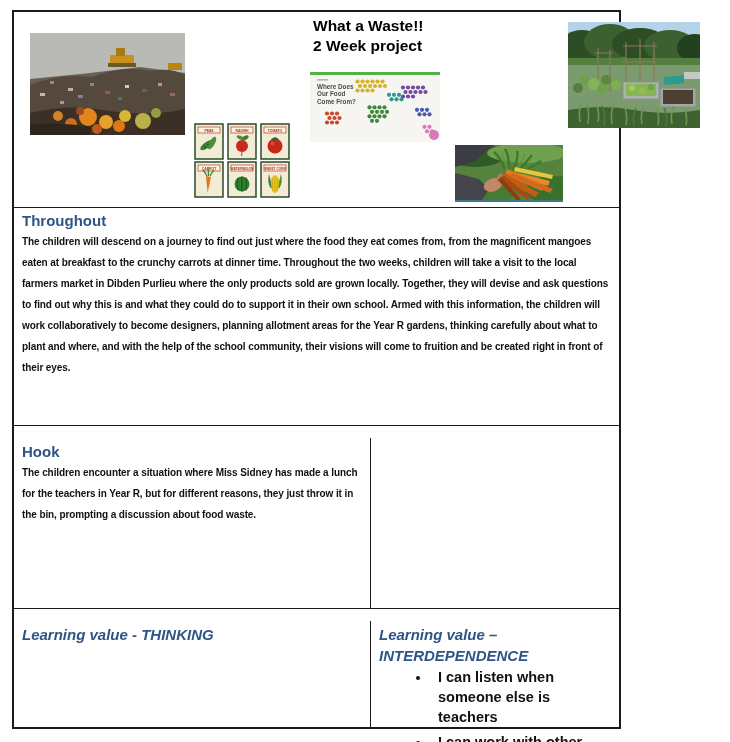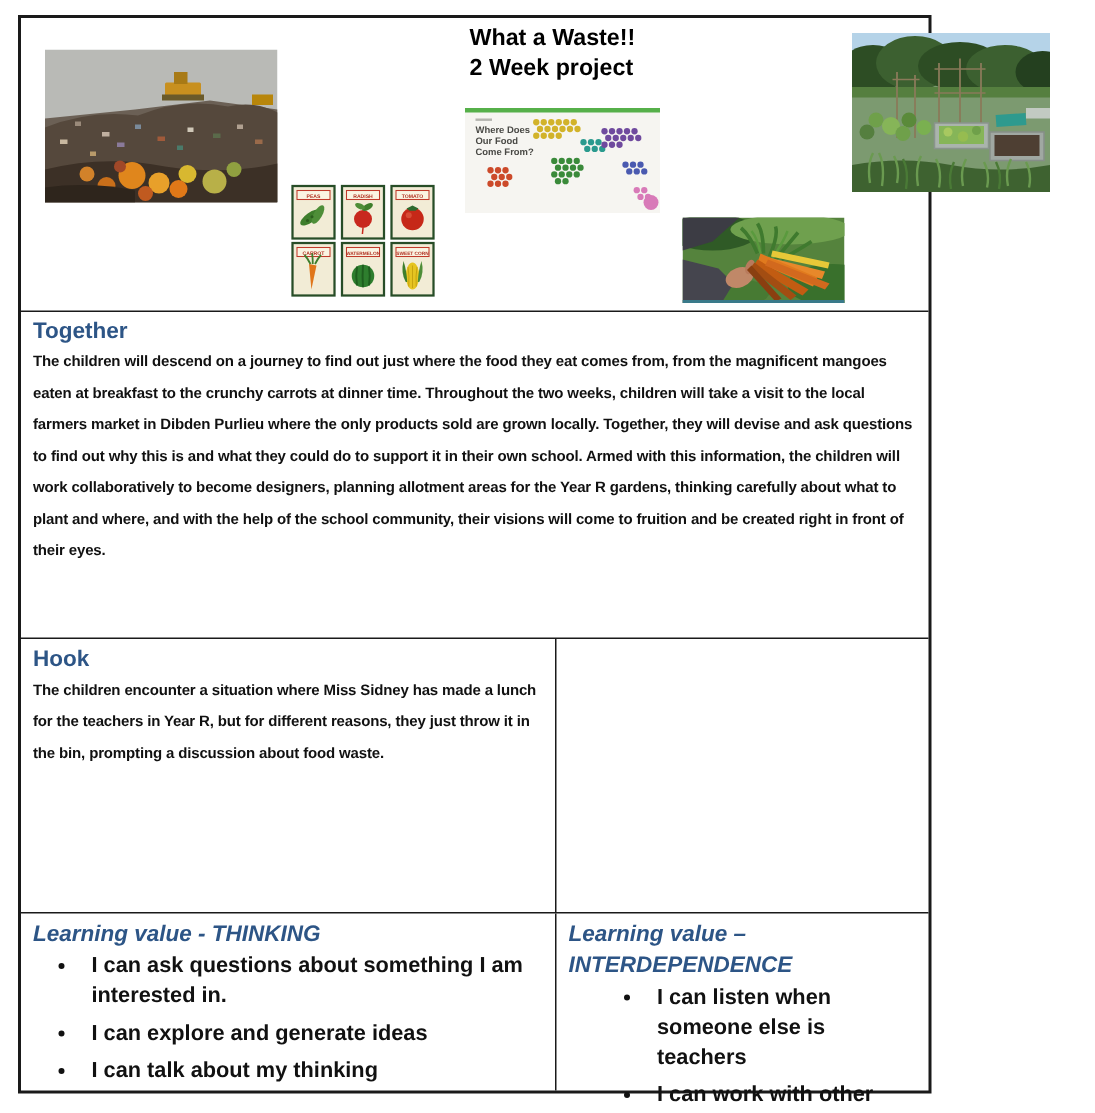--- a/index.html
+++ b/index.html
@@ -5,21 +5,21 @@
   html,body{margin:0;padding:0;background:#ffffff;}
   .page{position:relative;width:730px;height:742px;background:#fff;
         font-family:"Liberation Sans",sans-serif;overflow:hidden;}
   .sheet{position:absolute;left:12px;top:10px;width:609px;height:719px;
          border:2px solid #1a1a1a;box-sizing:border-box;background:#fff;}
   .row{position:relative;box-sizing:border-box;}
   .row-images{height:195px;}
   .row-rationale{height:218px;border-top:1.5px solid #1a1a1a;padding:2px 8px 0 8px;}
   .row-hook{height:183px;border-top:1.5px solid #1a1a1a;display:flex;}
   .row-learning{height:118.5px;border-top:1.5px solid #1a1a1a;display:flex;}
-  .col{box-sizing:border-box;padding:3px 10px 0 8px;}
+  .col{box-sizing:border-box;padding:3px 10px 0 8px;margin-top:12px;}
   .col-left{width:356px;flex:0 0 356px;}
   .col-right{flex:1;border-left:1.5px solid #1a1a1a;}
   h2{margin:0;font-size:15px;font-weight:bold;color:#2d5586;line-height:21px;}
   h2.italic{font-style:italic;}
   p.body{margin:0;font-size:10px;font-weight:bold;color:#111;line-height:21px;
          letter-spacing:-0.1px;}
   .title-block{position:absolute;left:299px;top:4px;font-size:15.5px;font-weight:bold;
                color:#000;line-height:19.5px;}
   .photo{position:absolute;}
   ul.bullets{margin:1px 0 0 0;padding-left:32px;font-size:14.5px;font-weight:bold;
@@ -264,41 +264,36 @@
         <rect x="92" y="66" width="36" height="19" fill="#a0a8a2" stroke="#868e88" stroke-width="1"></rect>
         <rect x="95" y="68" width="30" height="14" fill="#4e3f33"></rect>
         <rect x="116" y="50" width="16" height="7" fill="#c2cac2"></rect>
         <path d="M0,88 Q33,82 66,88 T132,88 L132,106 L0,106 Z" fill="#3e6230"></path>
         <path d="M12,100 Q10,88 14,80 M20,102 Q22,88 18,80 M30,100 Q32,90 28,82 M44,102 Q42,90 46,82 M58,103 Q60,92 56,84 M74,102 Q72,92 76,84 M90,103 Q92,94 88,86 M104,102 Q102,92 106,84 M118,103 Q120,94 116,86" stroke="#6a9a50" stroke-width="1.6" fill="none"></path>
         <path d="M36,104 Q38,92 34,84 M66,104 Q64,94 68,86 M98,104 Q100,94 96,86" stroke="#4a7a36" stroke-width="1.6" fill="none"></path>
       </svg>
     </div>
 
     <div class="row row-rationale">
-      <h2>Together</h2>
+      <h2>Throughout</h2>
       <p class="body">The children will descend on a journey to find out just where the food they eat comes from, from the magnificent mangoes eaten at breakfast to the crunchy carrots at dinner time. Throughout the two weeks, children will take a visit to the local farmers market in Dibden Purlieu where the only products sold are grown locally. Together, they will devise and ask questions to find out why this is and what they could do to support it in their own school. Armed with this information, the children will work collaboratively to become designers, planning allotment areas for the Year R gardens, thinking carefully about what to plant and where, and with the help of the school community, their visions will come to fruition and be created right in front of their eyes.</p>
     </div>
 
     <div class="row row-hook">
       <div class="col col-left">
         <h2>Hook</h2>
         <p class="body">The children encounter a situation where Miss Sidney has made a lunch for the teachers in Year R, but for different reasons, they just throw it in the bin, prompting a discussion about food waste.</p>
       </div>
       <div class="col col-right">
       </div>
     </div>
 
     <div class="row row-learning">
       <div class="col col-left">
         <h2 class="italic">Learning value - THINKING</h2>
-        <ul class="bullets">
-          <li>I can ask questions about something I am interested in.</li>
-          <li>I can explore and generate ideas</li>
-          <li>I can talk about my thinking</li>
-        </ul>
       </div>
       <div class="col col-right">
         <h2 class="italic">Learning value – INTERDEPENDENCE</h2>
         <ul class="bullets indent-more">
           <li>I can listen when someone else is teachers</li>
           <li>I can work with other people</li>
           <li>I can go along with a decision</li>
         </ul>
       </div>
     </div>

